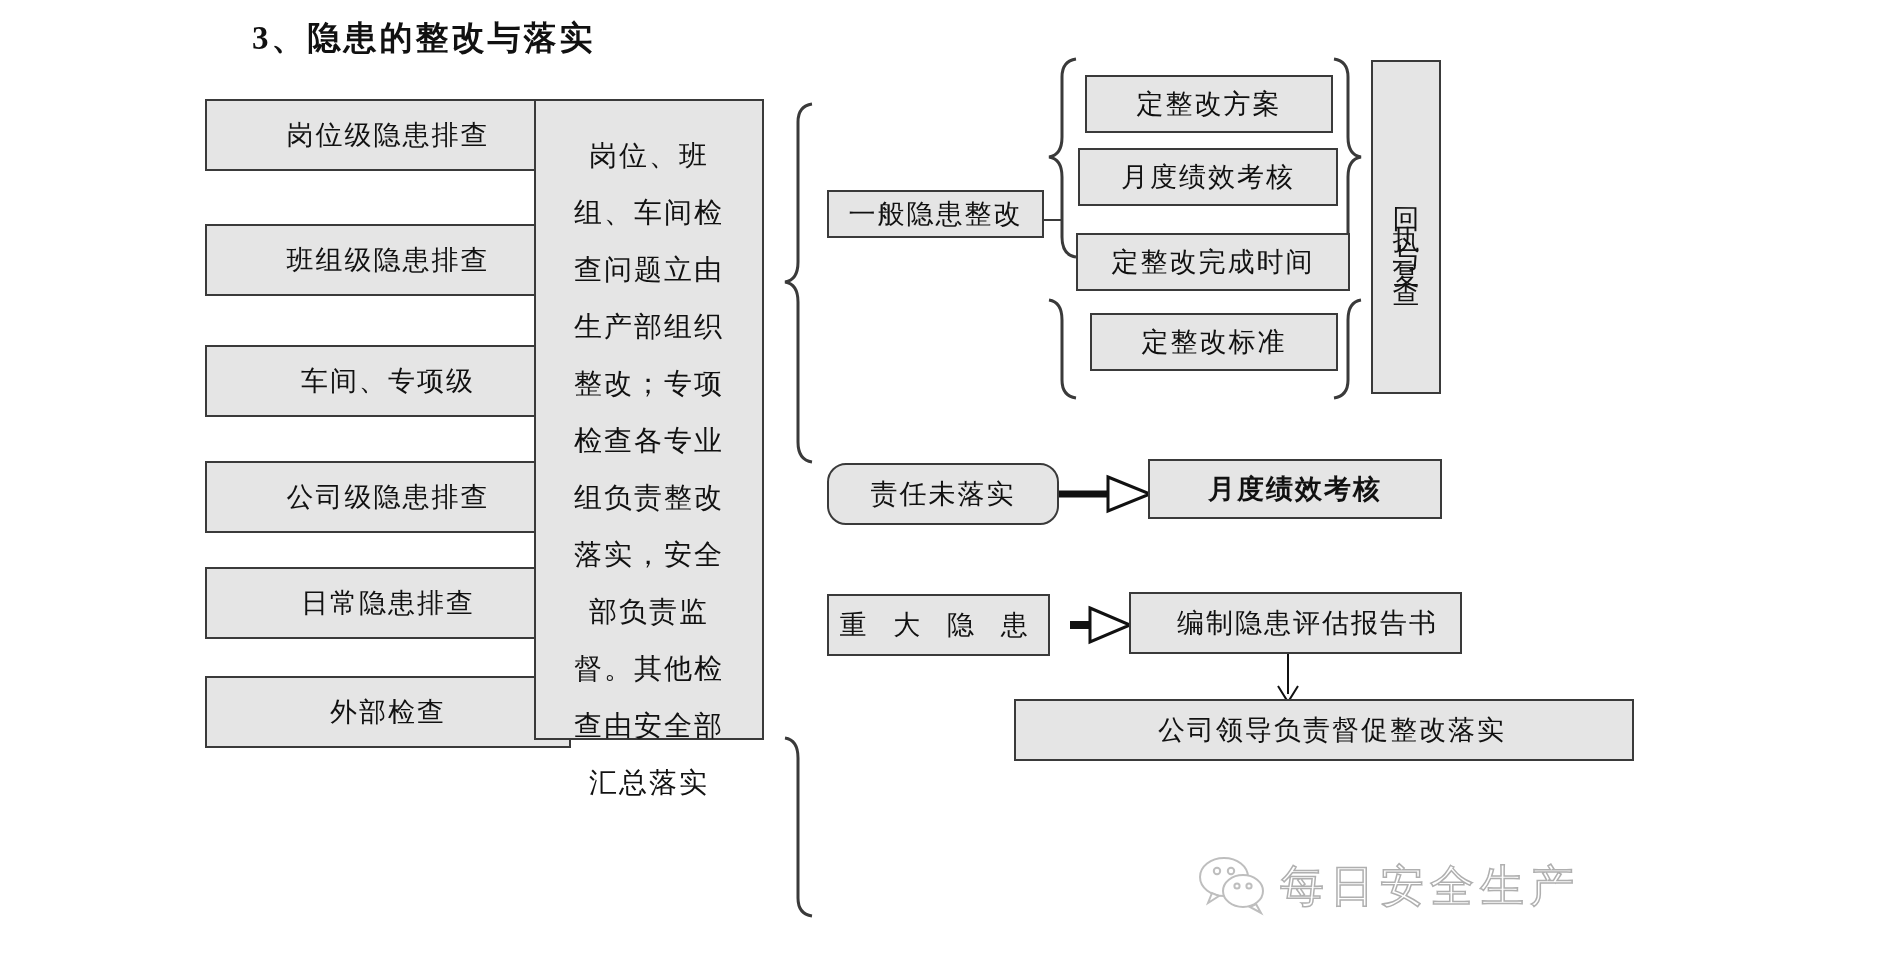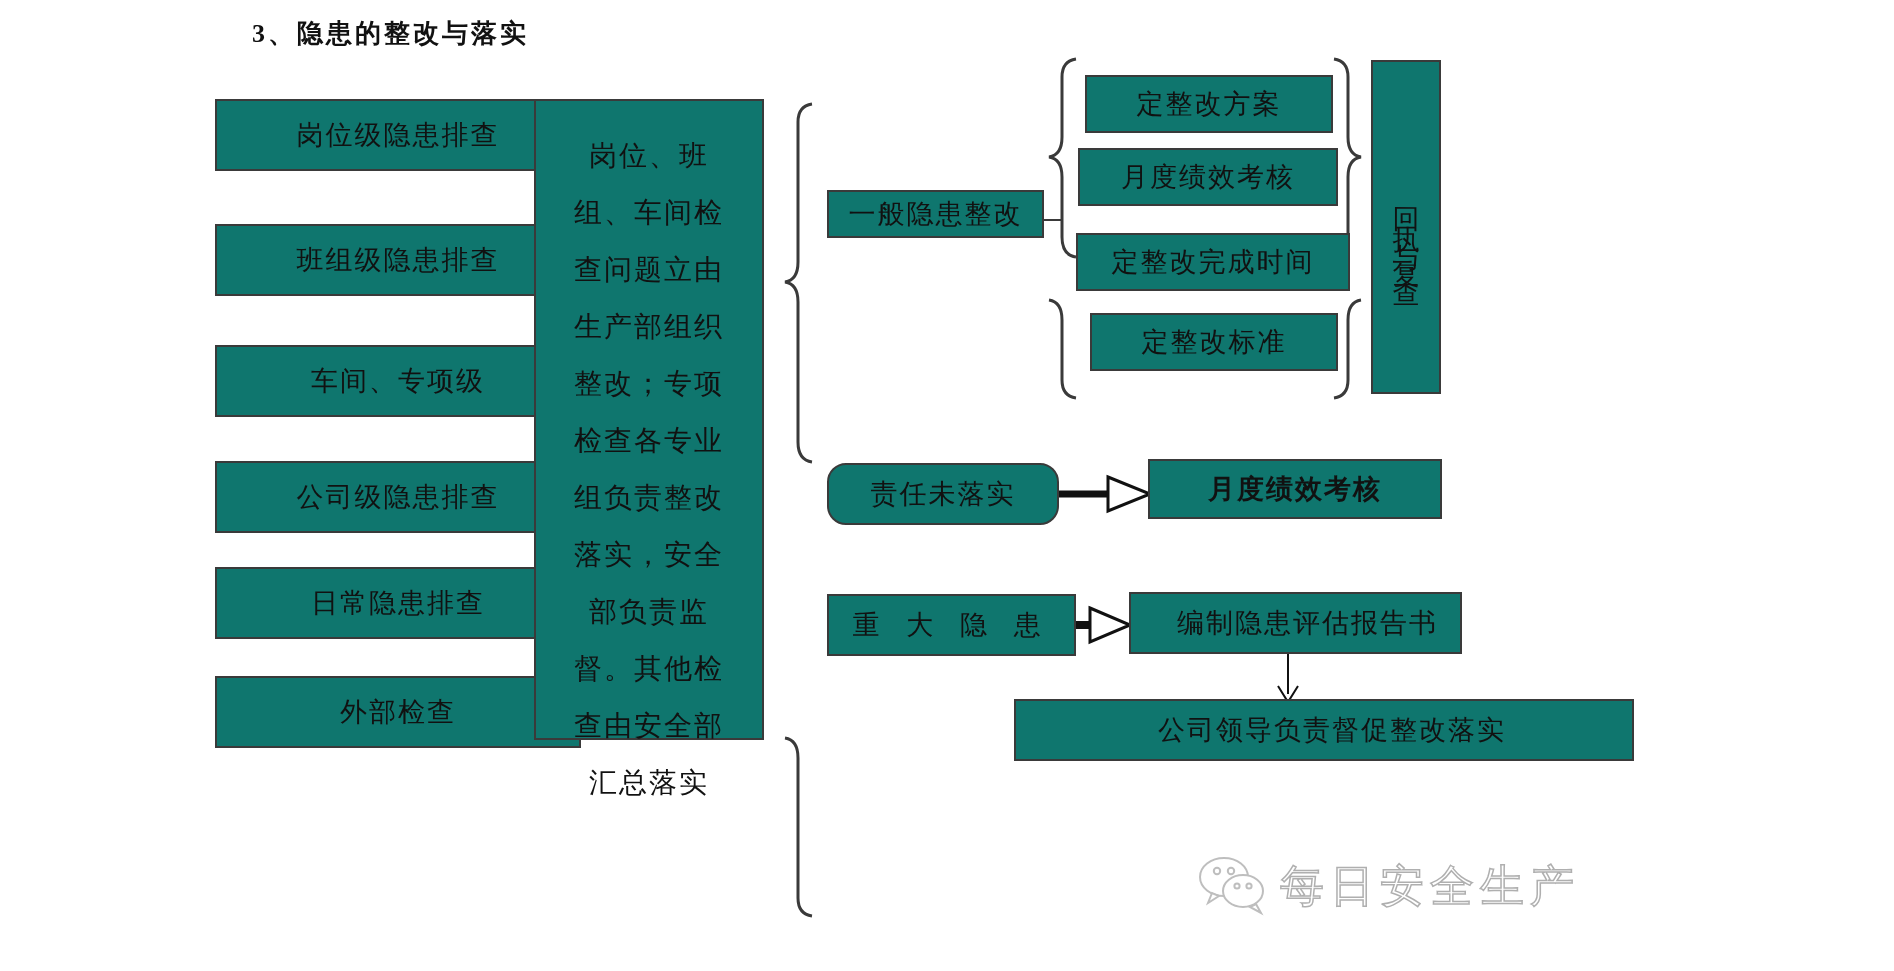--- a/index.html
+++ b/index.html
@@ -9,64 +9,64 @@
     font-family:"Liberation Serif","DejaVu Serif",serif;
     overflow:hidden;
     position:relative;
   }
   #stage{position:absolute;inset:0;width:1894px;height:971px;}
 
   
   .box{
     position:absolute;
     border:2px solid #3a3a3a;
-    background:#0f766e;
+    background:#e5e5e5;
     box-sizing:border-box;
     display:flex;
     align-items:center;
     justify-content:center;
     color:#111;
     font-size:27px;
     letter-spacing:2px;
     white-space:nowrap;
   }
 
   
   #title{
     position:absolute;
     left:252px;top:16px;
-    font-size:26px;
+    font-size:33px;
     font-weight:bold;
     letter-spacing:3px;
     color:#111;
     white-space:nowrap;
   }
 
   
-  .left-box{width:366px;height:72px;left:205px;font-size:27px;margin-left:10px;}
+  .left-box{width:366px;height:72px;left:205px;font-size:27px;}
 
   
   #center-box{
     left:534px;top:99px;width:230px;height:641px;
     display:block;
     padding:26px 30px 0 30px;
     font-size:28px;
     line-height:57px;
     letter-spacing:2px;
     text-align:center;
     white-space:normal;
     word-break:break-all;
   }
 
   
   .sub-box{width:248px;height:58px;left:1085px;font-size:27px;}
 
   #general-box{left:827px;top:190px;width:217px;height:48px;font-size:27px;}
   #resp-box{left:827px;top:463px;width:232px;height:62px;font-size:27px;border-radius:19px;}
-  #major-box{left:827px;top:594px;width:249px;height:62px;font-size:27px;letter-spacing:10px;}
+  #major-box{left:827px;top:594px;width:223px;height:62px;font-size:27px;letter-spacing:10px;}
   #month-box{left:1148px;top:459px;width:294px;height:60px;font-size:27px;font-weight:bold;}
   #report-box{left:1129px;top:592px;width:333px;height:62px;font-size:27px;padding-left:24px;}
   #leader-box{left:1014px;top:699px;width:620px;height:62px;font-size:27px;padding-left:16px;}
 
   
   #receipt-box{
     left:1371px;top:60px;width:70px;height:334px;
     writing-mode:vertical-rl;
     text-orientation:upright;
     letter-spacing:18px;

